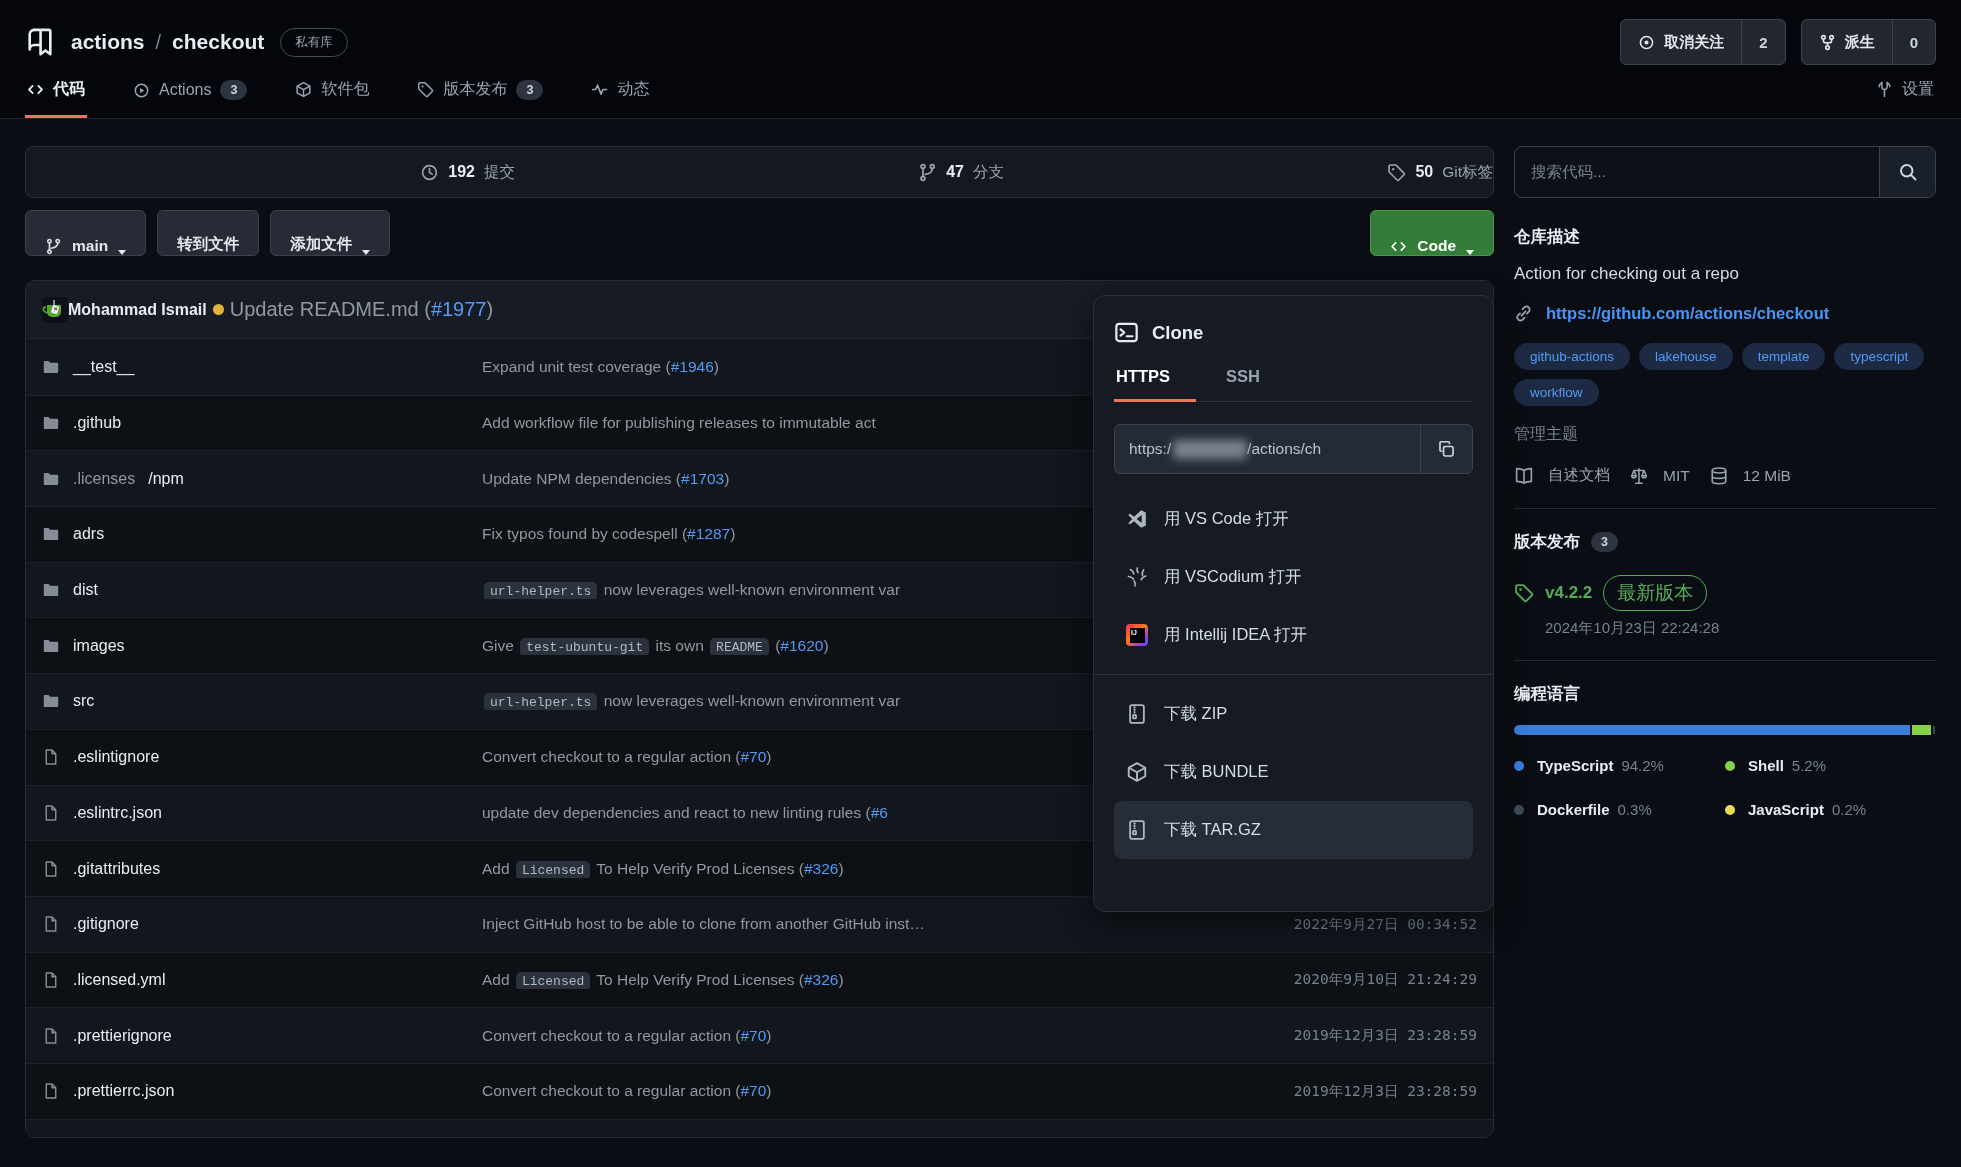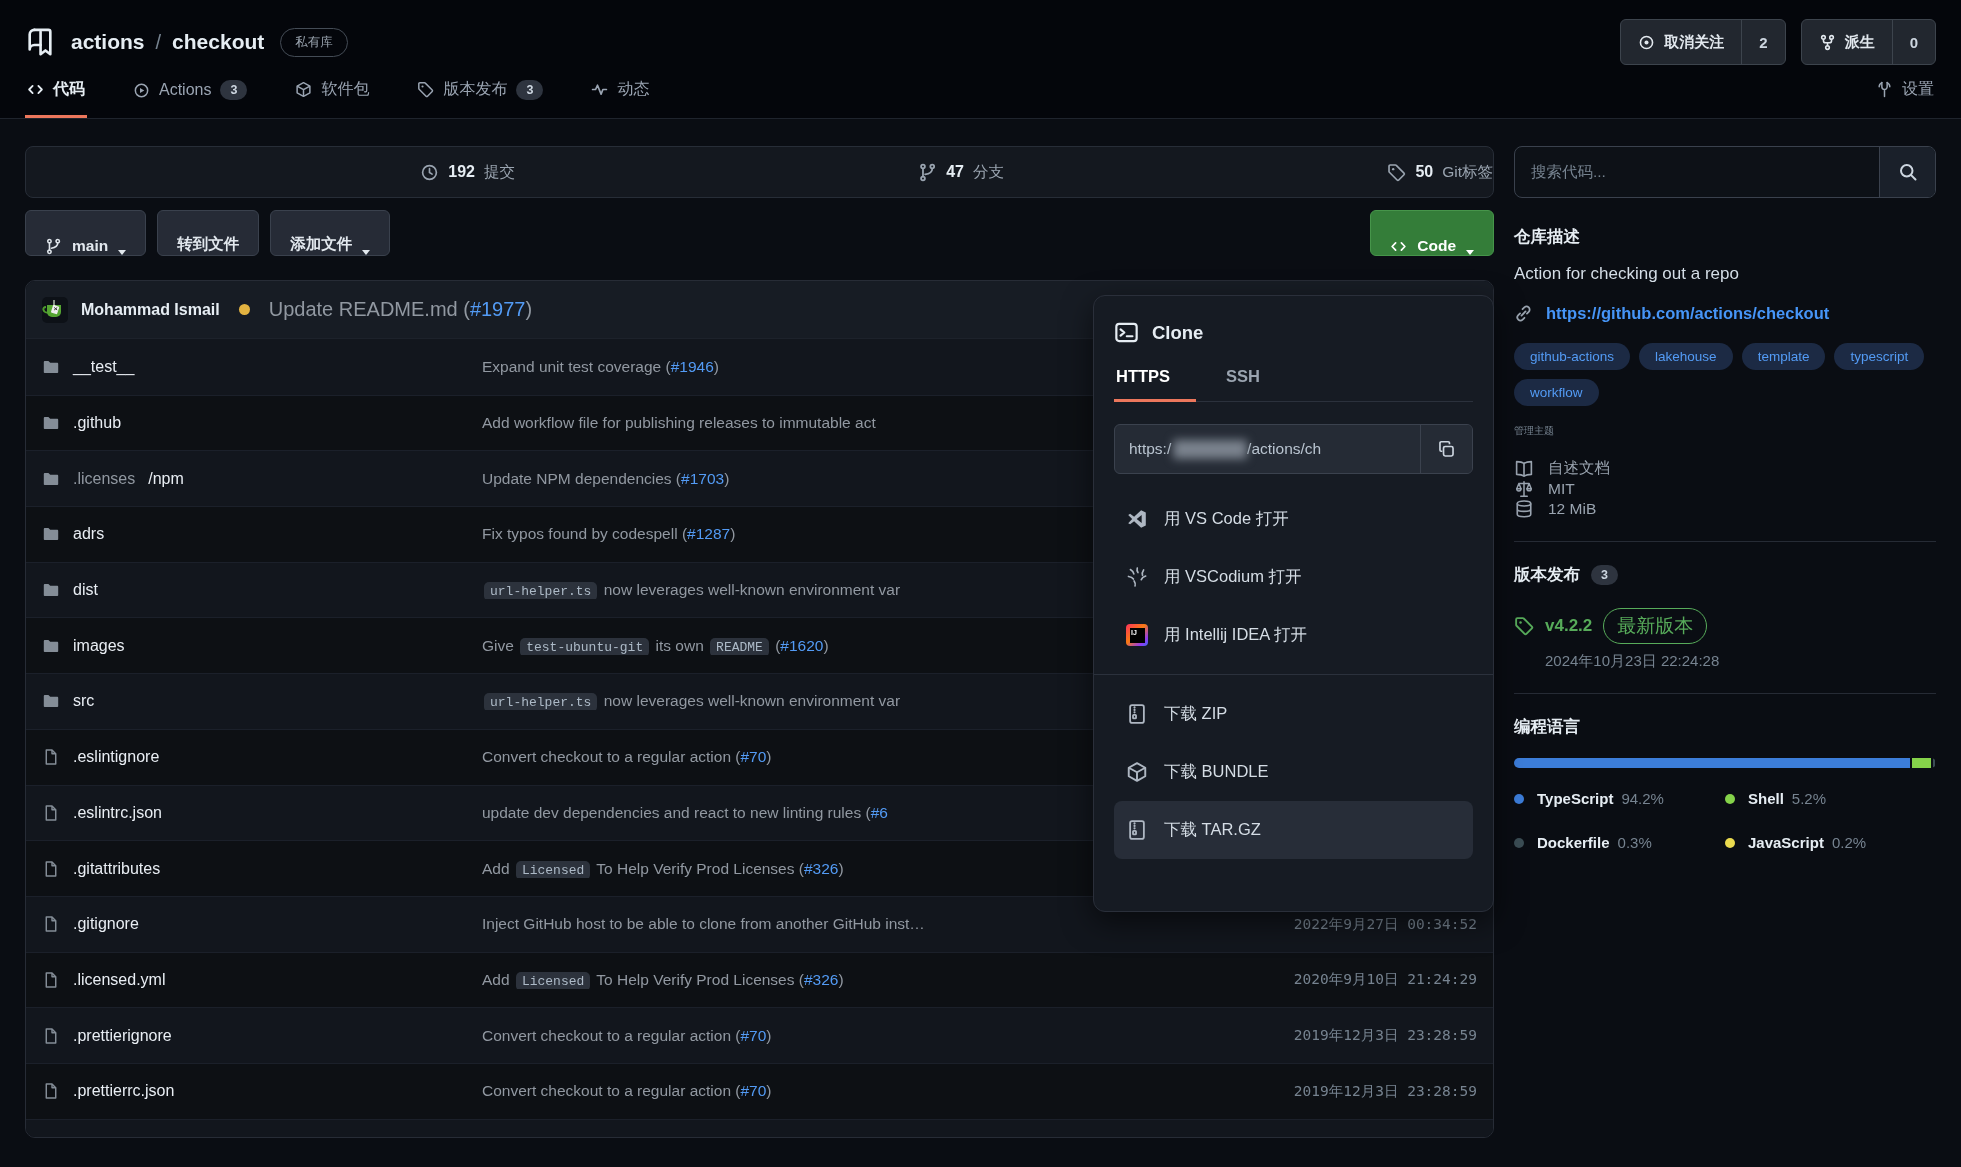--- a/index.html
+++ b/index.html
@@ -45,21 +45,21 @@
   .toolbar{display:flex;align-items:center;gap:11px;margin:12px 0 24px;height:46px}
   .btn{display:flex;align-items:flex-end;gap:10px;background:#262b36;border:1px solid #3a414d;border-radius:6px;
        height:46px;padding:0 19px;font-size:15.5px;font-weight:700;color:#e2e8ee;box-sizing:border-box;cursor:pointer}
   .btn .ic{color:#dfe5eb}
   .caret{width:0;height:0;border-left:4.5px solid transparent;border-right:4.5px solid transparent;border-top:5.5px solid currentColor}
   .btn-green{margin-left:auto;background:#347d39;border-color:#46954a;color:#fff}
   .btn-green .ic{color:#fff}
 
   
   .ftable{border:1px solid #272c36;border-radius:10px;overflow:hidden;background:#0d1117}
-  .cbar{display:flex;align-items:center;gap:13px;background:#171c24;padding:0 16px;height:57px;border-bottom:1px solid #1d222b}
+  .cbar{display:flex;align-items:center;background:#171c24;padding:0 16px;height:57px;border-bottom:1px solid #1d222b}
   .avatar{width:26px;height:26px;border-radius:5px;overflow:hidden;flex:none}
   .author{font-weight:700;font-size:16px;color:#e6edf3}
   .status-dot{width:11px;height:11px;border-radius:50%;background:#e3b341;margin:0 6px}
   .cmsg{color:#9198a1;font-size:20px;white-space:nowrap;overflow:hidden;text-overflow:ellipsis}
   .msg-link{color:#539bf5}
   .chip{font-family:Liberation Mono, monospace;font-size:13px;background:#2c323c;color:#adbac7;
         border-radius:5px;padding:2px 6px;margin:0 2px}
   .frow{display:flex;align-items:center;height:55.7px;padding:0 16px;border-top:1px solid #1b202a;box-sizing:border-box}
   .frow.even{background:#12161d}
   .frow.odd{background:#0d1014}
@@ -77,22 +77,22 @@
   .search input::placeholder{color:#768390}
   .search-btn{width:56px;border:none;border-left:1px solid #3a414d;background:#1a202a;display:flex;align-items:center;justify-content:center;color:#cdd6e0;cursor:pointer}
   .search-btn .ic{width:20px;height:20px}
   .sb-h{font-size:16.5px;font-weight:700;color:#e6edf3;margin:28px 0 0}
   .sb-desc{font-size:17px;color:#d4dde6;margin:16px 0 0}
   .sb-link{display:flex;align-items:center;gap:13px;margin:20px 0 0}
   .sb-link .ic{color:#9aa4b0;width:19px;height:19px}
   .sb-link a{color:#4695f7;font-weight:700;font-size:16.5px}
   .topics{display:flex;flex-wrap:wrap;gap:9px;margin:20px 0 0}
   .topic{background:#1c2a44;color:#539bf5;padding:6px 16px;border-radius:2em;font-size:13.5px;cursor:pointer}
-  .manage{display:block;color:#768390;font-size:10px;margin:18px 0 0;cursor:pointer}
-  .meta{margin:20px 0 0;display:flex;flex-direction:column;}
+  .manage{display:block;color:#768390;font-size:16px;margin:18px 0 0;cursor:pointer}
+  .meta{margin:20px 0 0;display:flex;flex-direction:row;gap:19px}
   .mrow{display:flex;align-items:center;gap:14px;color:#9aa4b0;font-size:15.5px}
   .mrow .ic{width:20px;height:20px}
   .sb-div{height:1px;background:#262b35;margin:22px 0}
   .rel-h{display:flex;align-items:center;gap:11px;font-size:16.5px;font-weight:700;color:#e6edf3}
   .rel-row{display:flex;align-items:center;gap:11px;margin-top:22px}
   .rel-row .ic{color:#57ab5a;width:20px;height:20px}
   .rel-tag{color:#57ab5a;font-weight:700;font-size:17px}
   .latest{border:1px solid #57ab5a;color:#57ab5a;border-radius:2em;padding:4px 13px;font-size:19px}
   .rel-date{color:#768390;font-size:15px;margin:8px 0 0 31px}
   .lang-bar{display:flex;gap:2px;height:10px;border-radius:6px;overflow:hidden;margin-top:20px}

